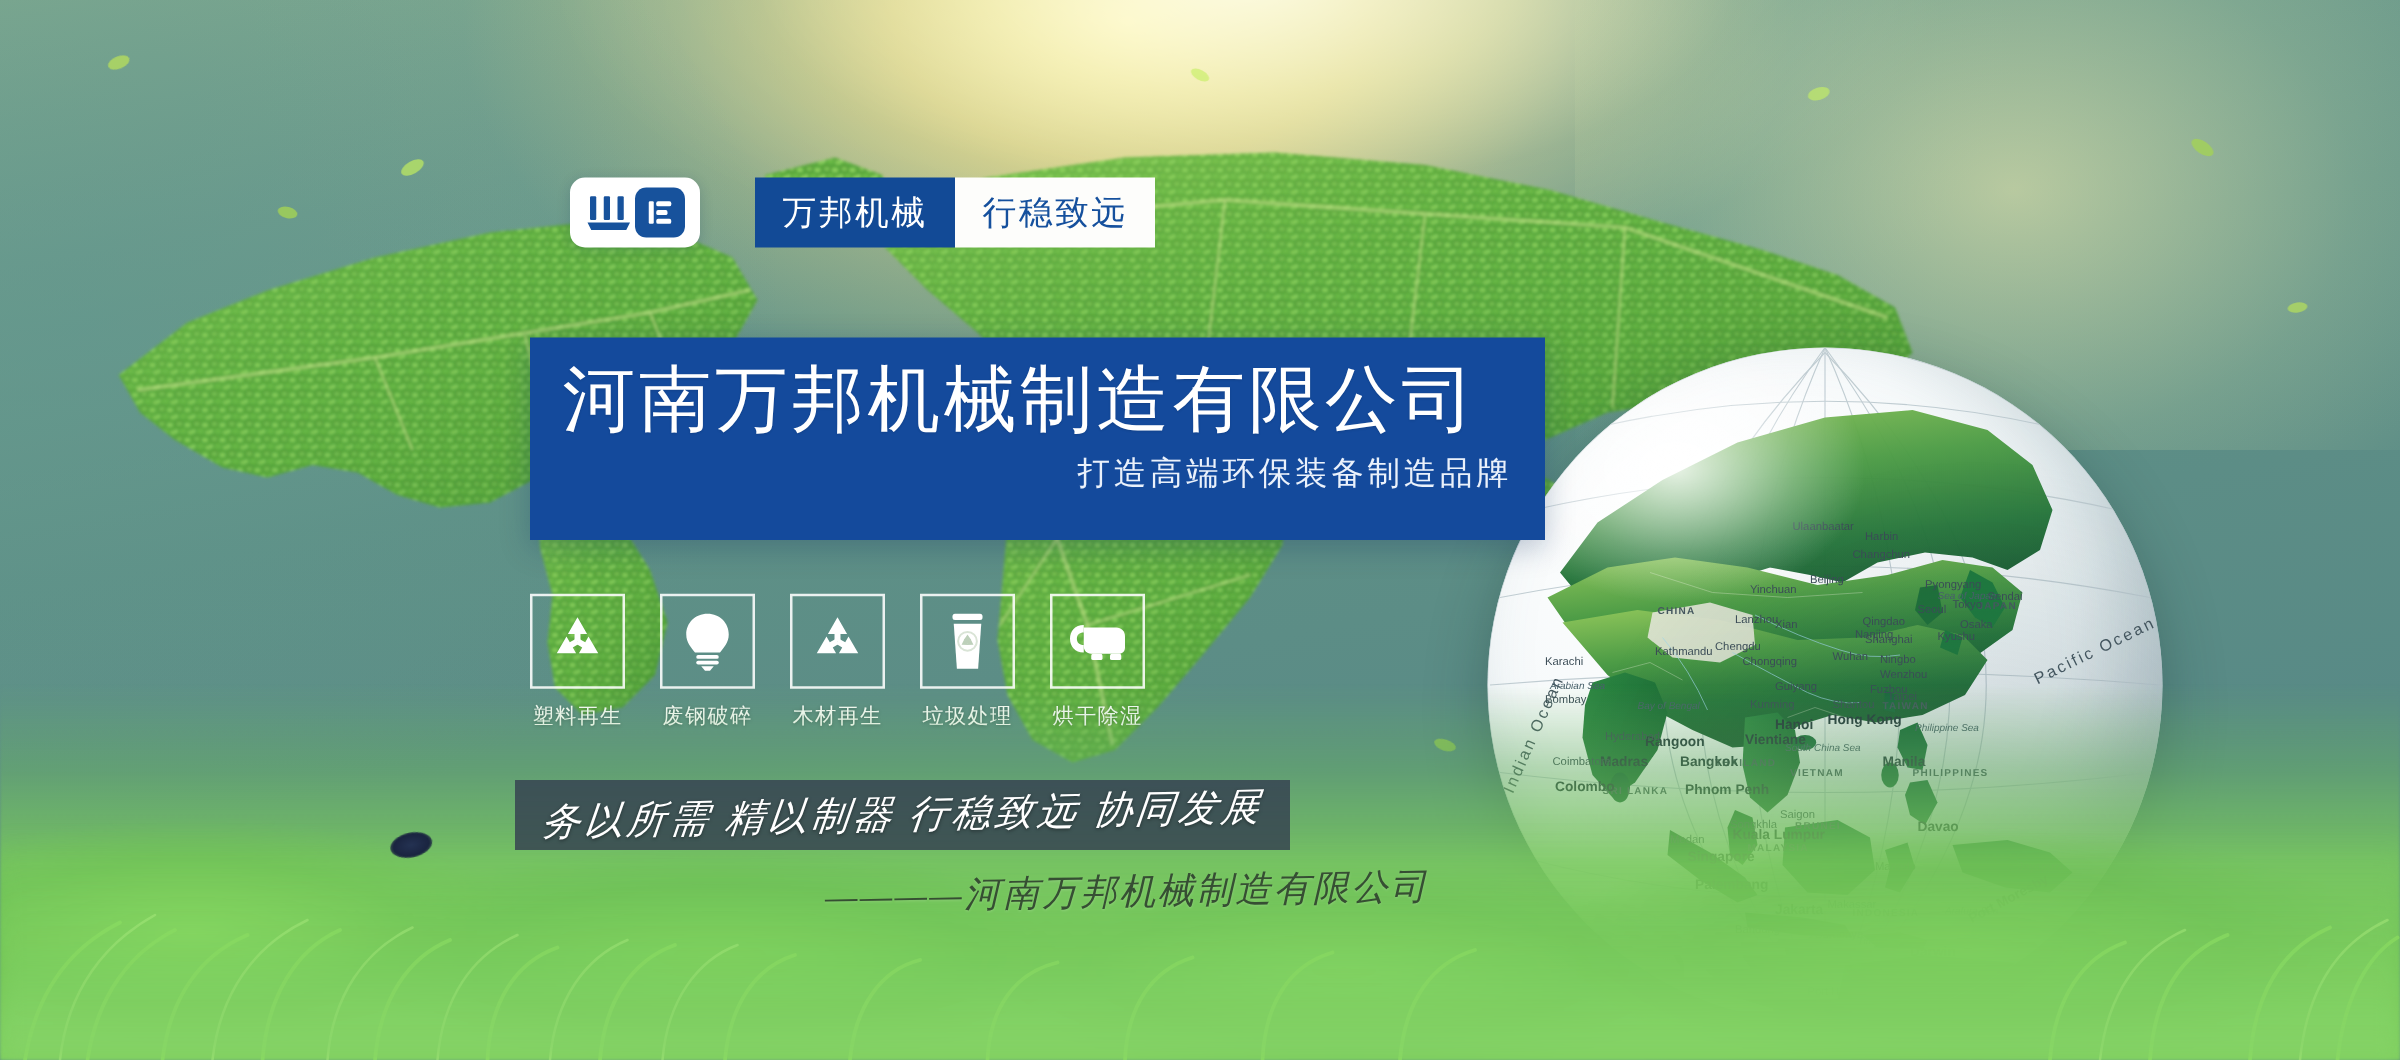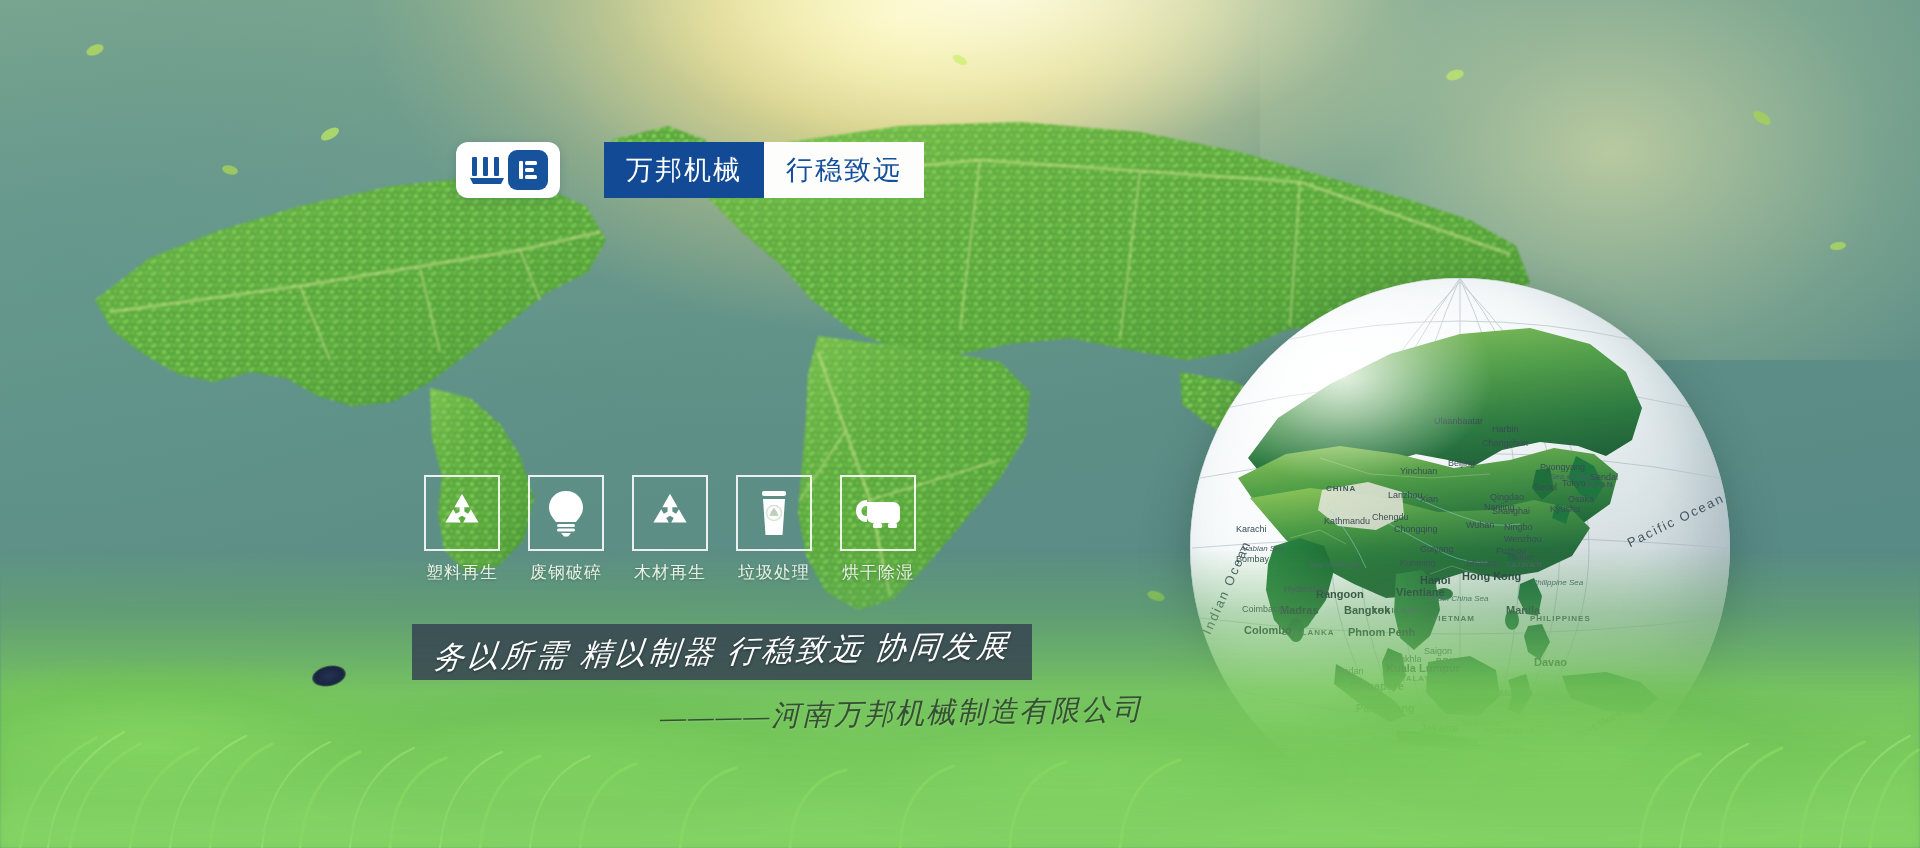--- a/index.html
+++ b/index.html
@@ -512,20 +512,24 @@
         </svg>
       </span>
     </div>
 
     <div class="tabs">
       <div class="tab tab-primary">万邦机械</div>
       <div class="tab tab-secondary">行稳致远</div>
     </div>
   </div>
 
+  <div class="title-banner">
+    <div class="title-main">河南万邦机械制造有限公司</div>
+    <div class="title-sub">打造高端环保装备制造品牌</div>
+  </div>
 
   <div class="features">
 
     <div class="feature">
       <div class="feature-box">
         <span>
           <svg width="46" height="46" viewBox="0 0 48 48">
             <g fill="#ffffff">
               <path d="M24 4 L32 18 L26.5 18 L26.5 24 L21.5 24 L21.5 18 L16 18 Z" transform="rotate(0 24 24)"></path>
               <path d="M24 4 L32 18 L26.5 18 L26.5 24 L21.5 24 L21.5 18 L16 18 Z" transform="rotate(120 24 24)"></path>

